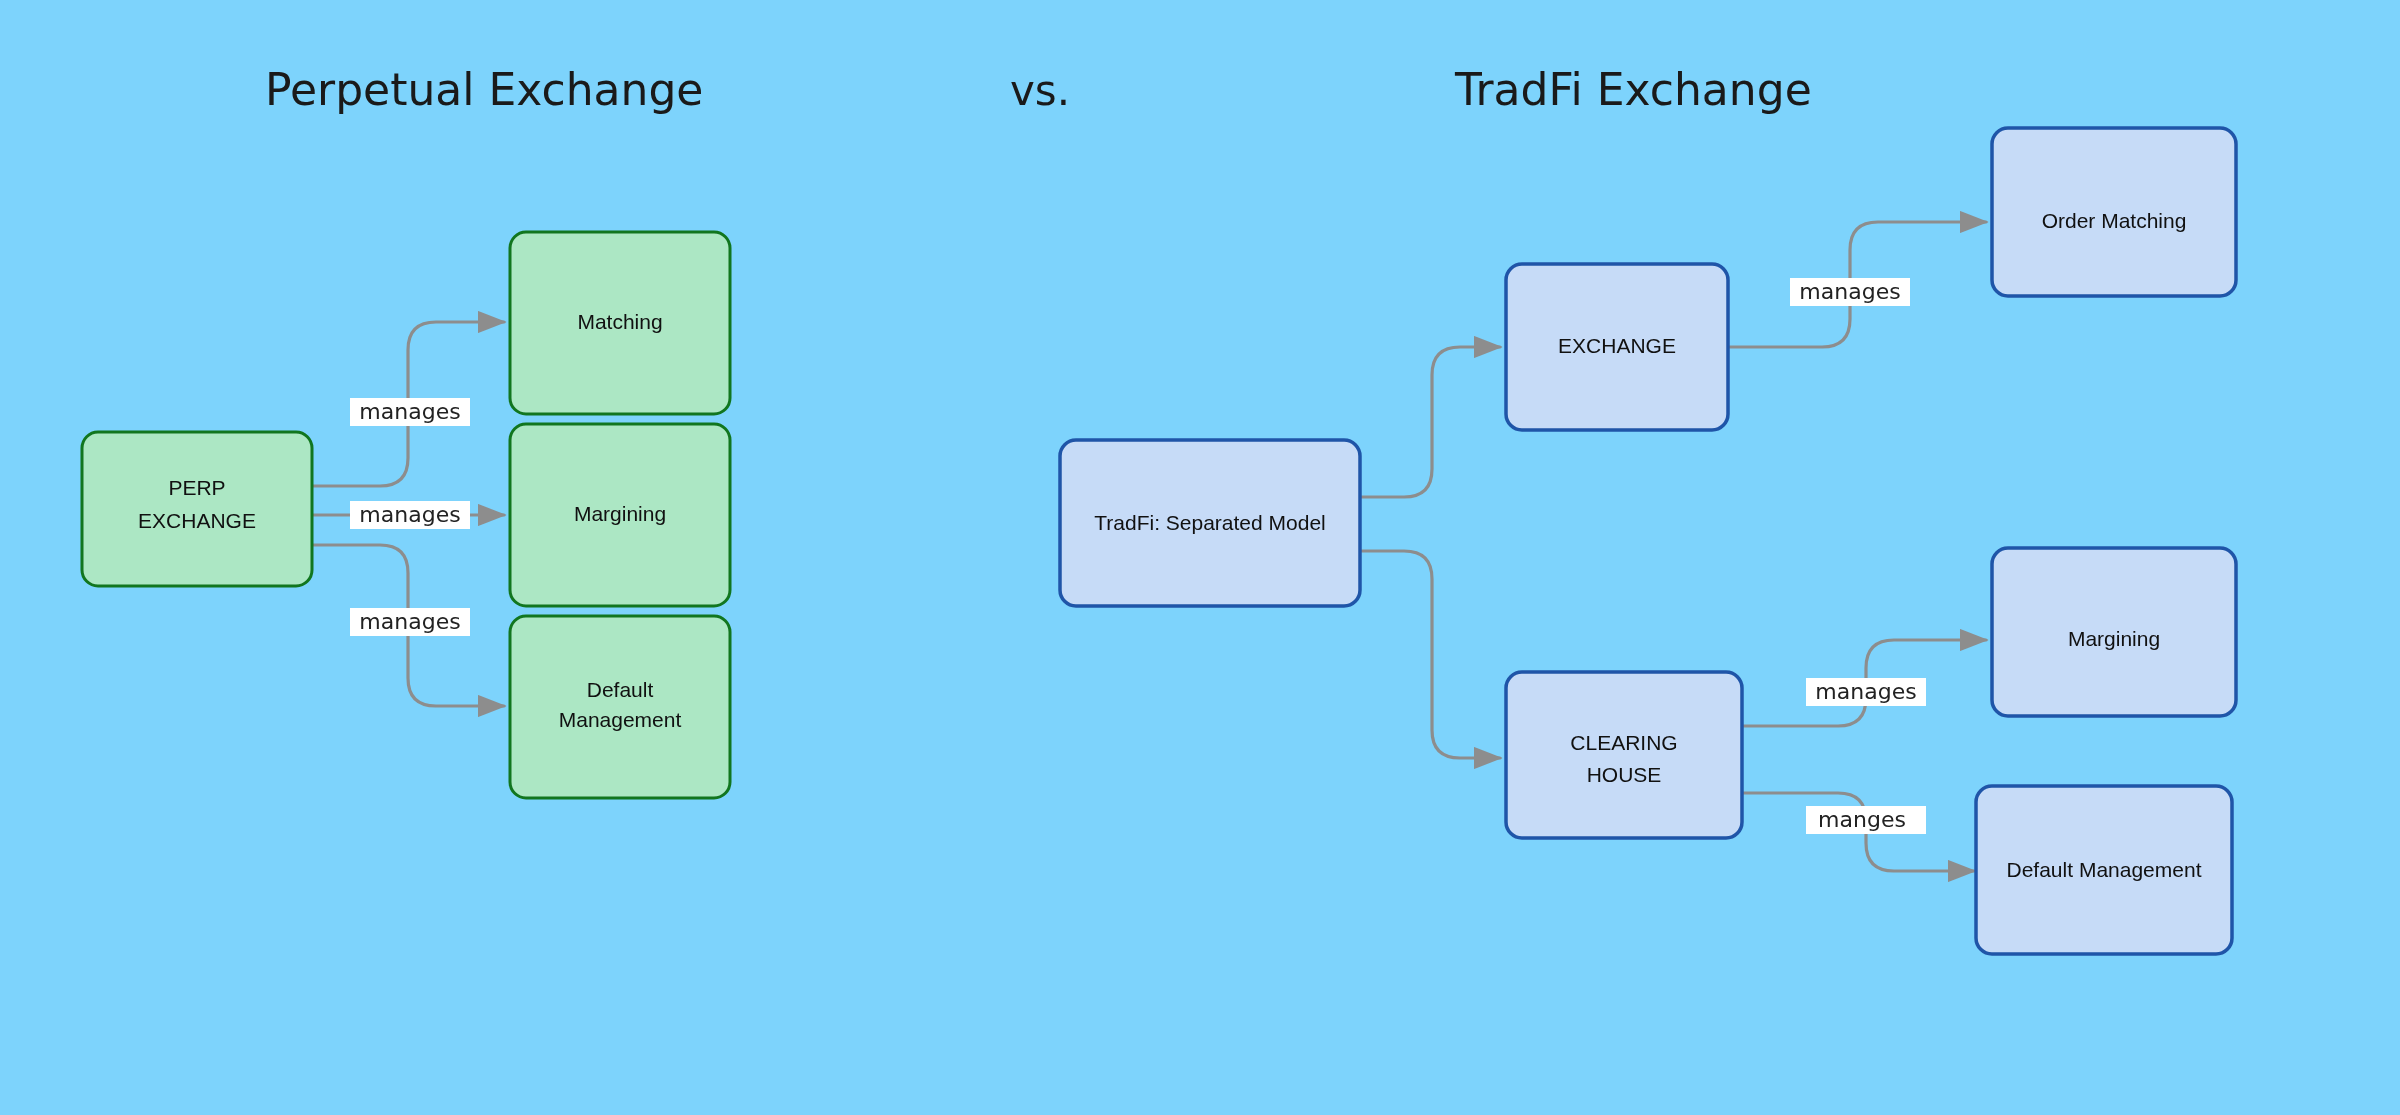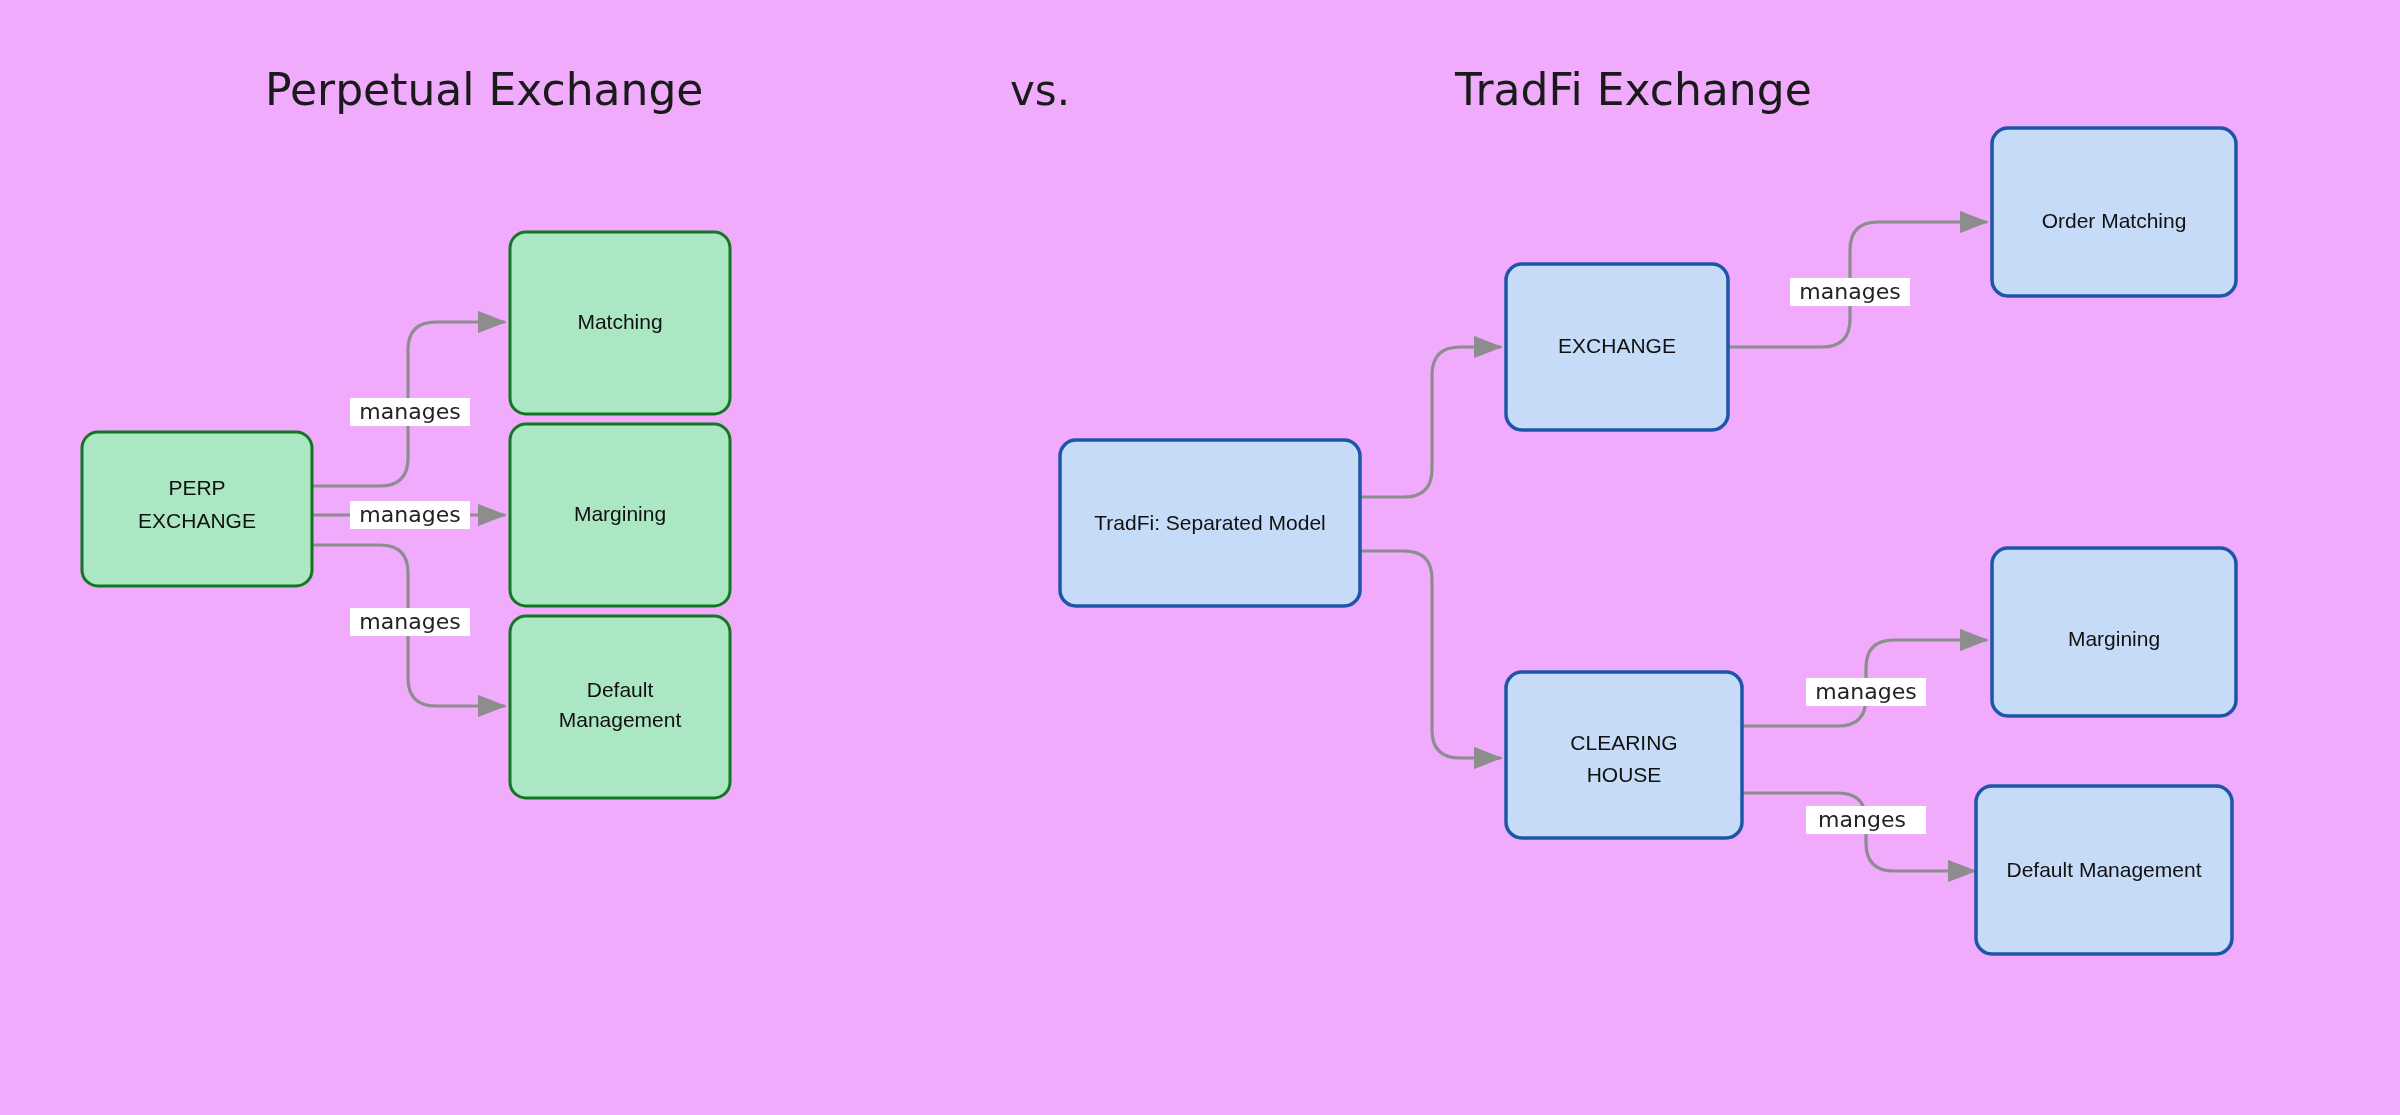--- a/index.html
+++ b/index.html
@@ -10,21 +10,21 @@
   body {
     width: 2400px;
     height: 1115px;
     font-family: "Liberation Sans", sans-serif;
     overflow: hidden;
   }
   #canvas {
     position: relative;
     width: 2400px;
     height: 1115px;
-    background: #f0abfc;
+    background: #7dd3fc;
   }
   svg.diagram {
     position: absolute;
     left: 0;
     top: 0;
     width: 2400px;
     height: 1115px;
   }
   .title-text {
     font-family: "DejaVu Sans", sans-serif;

